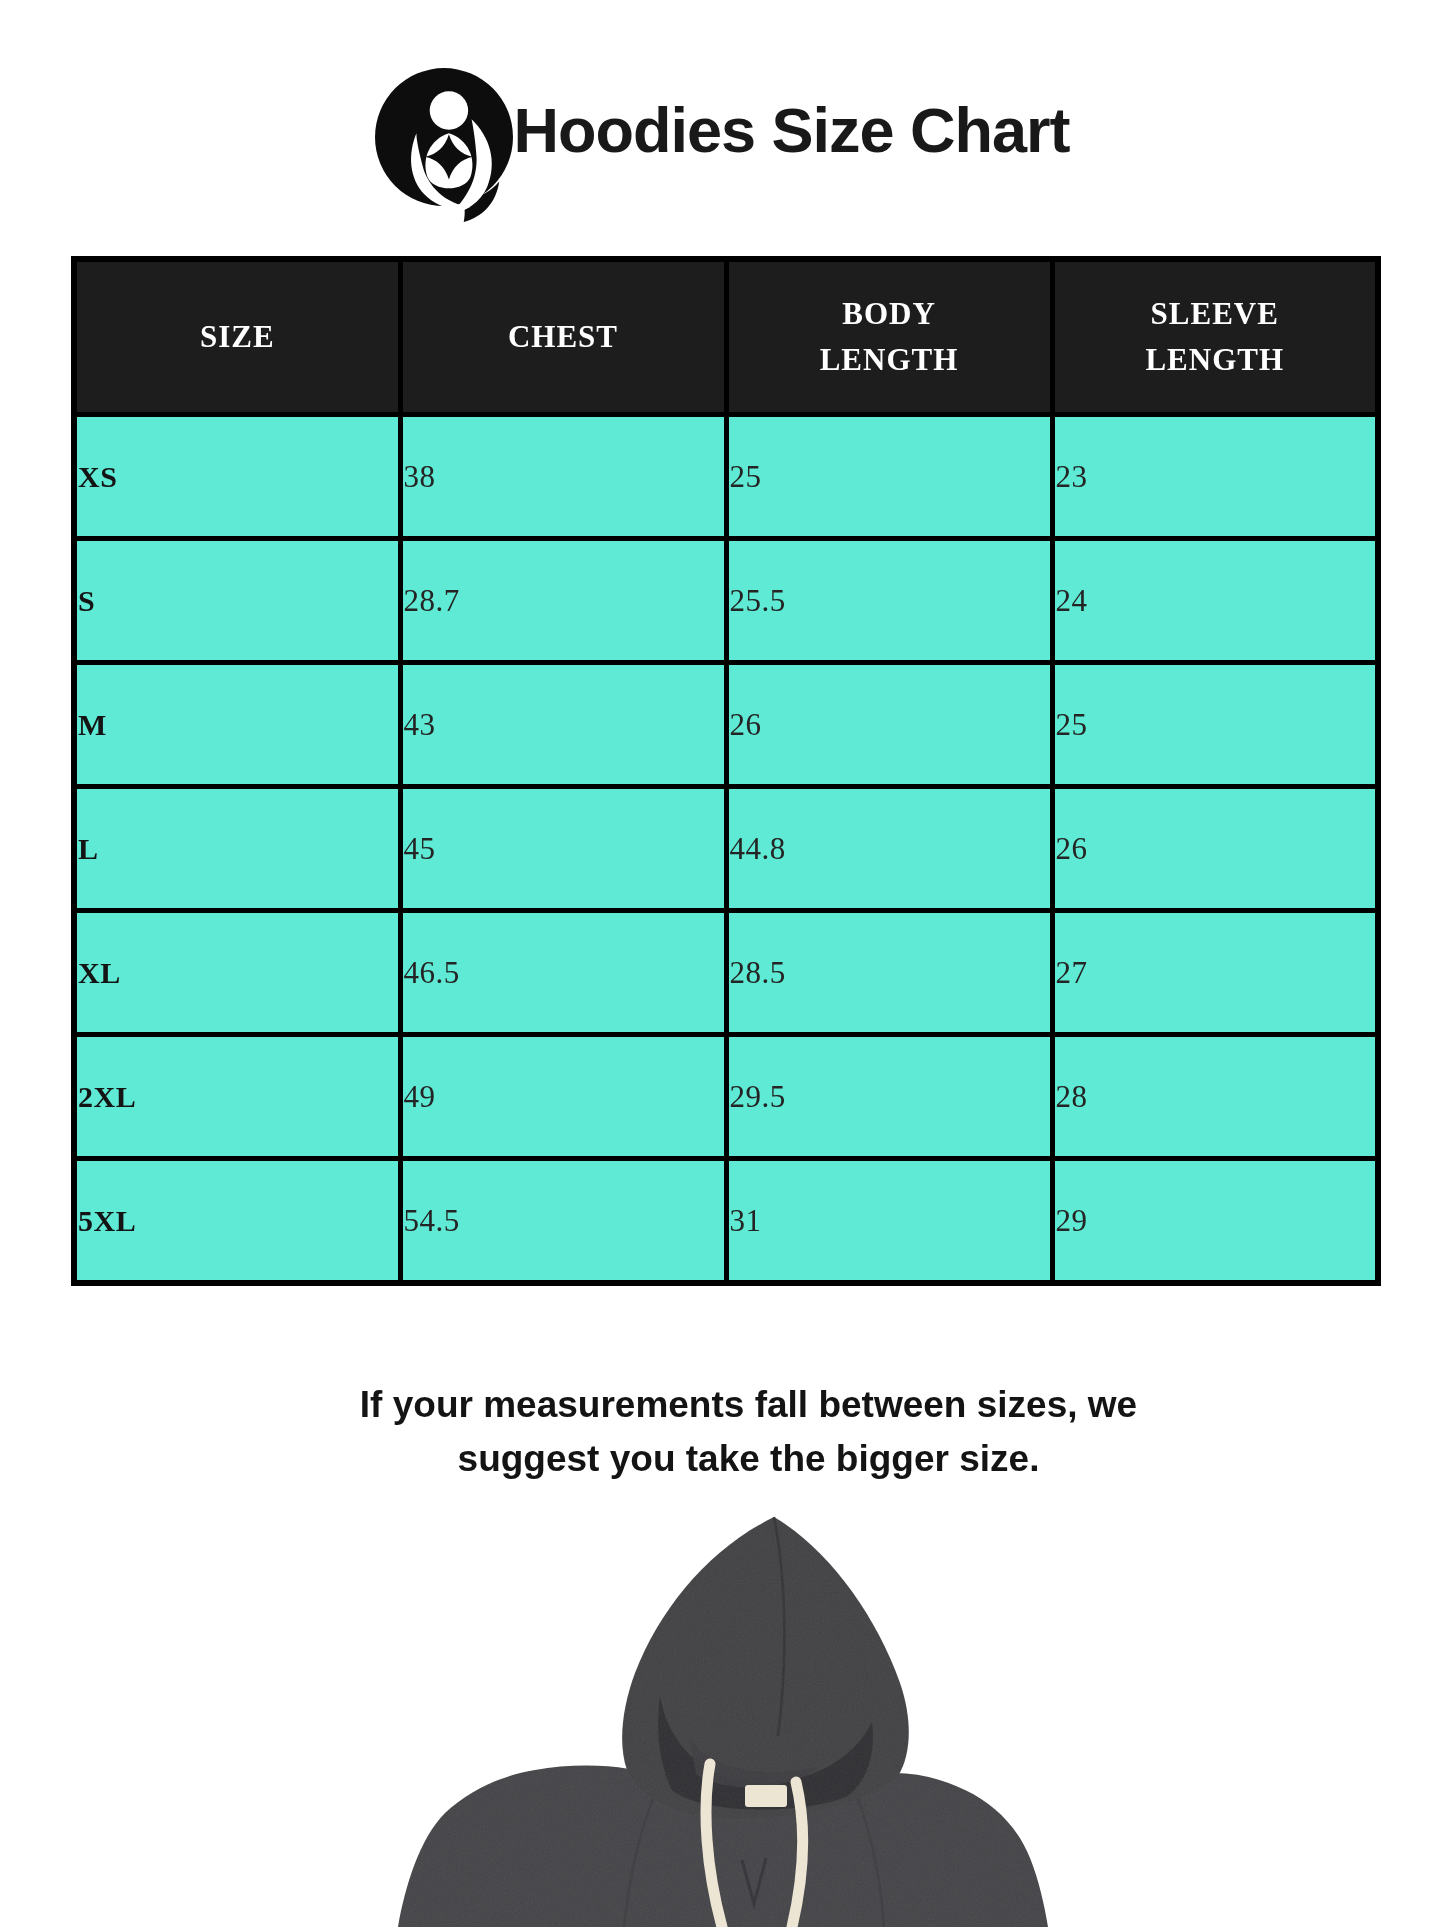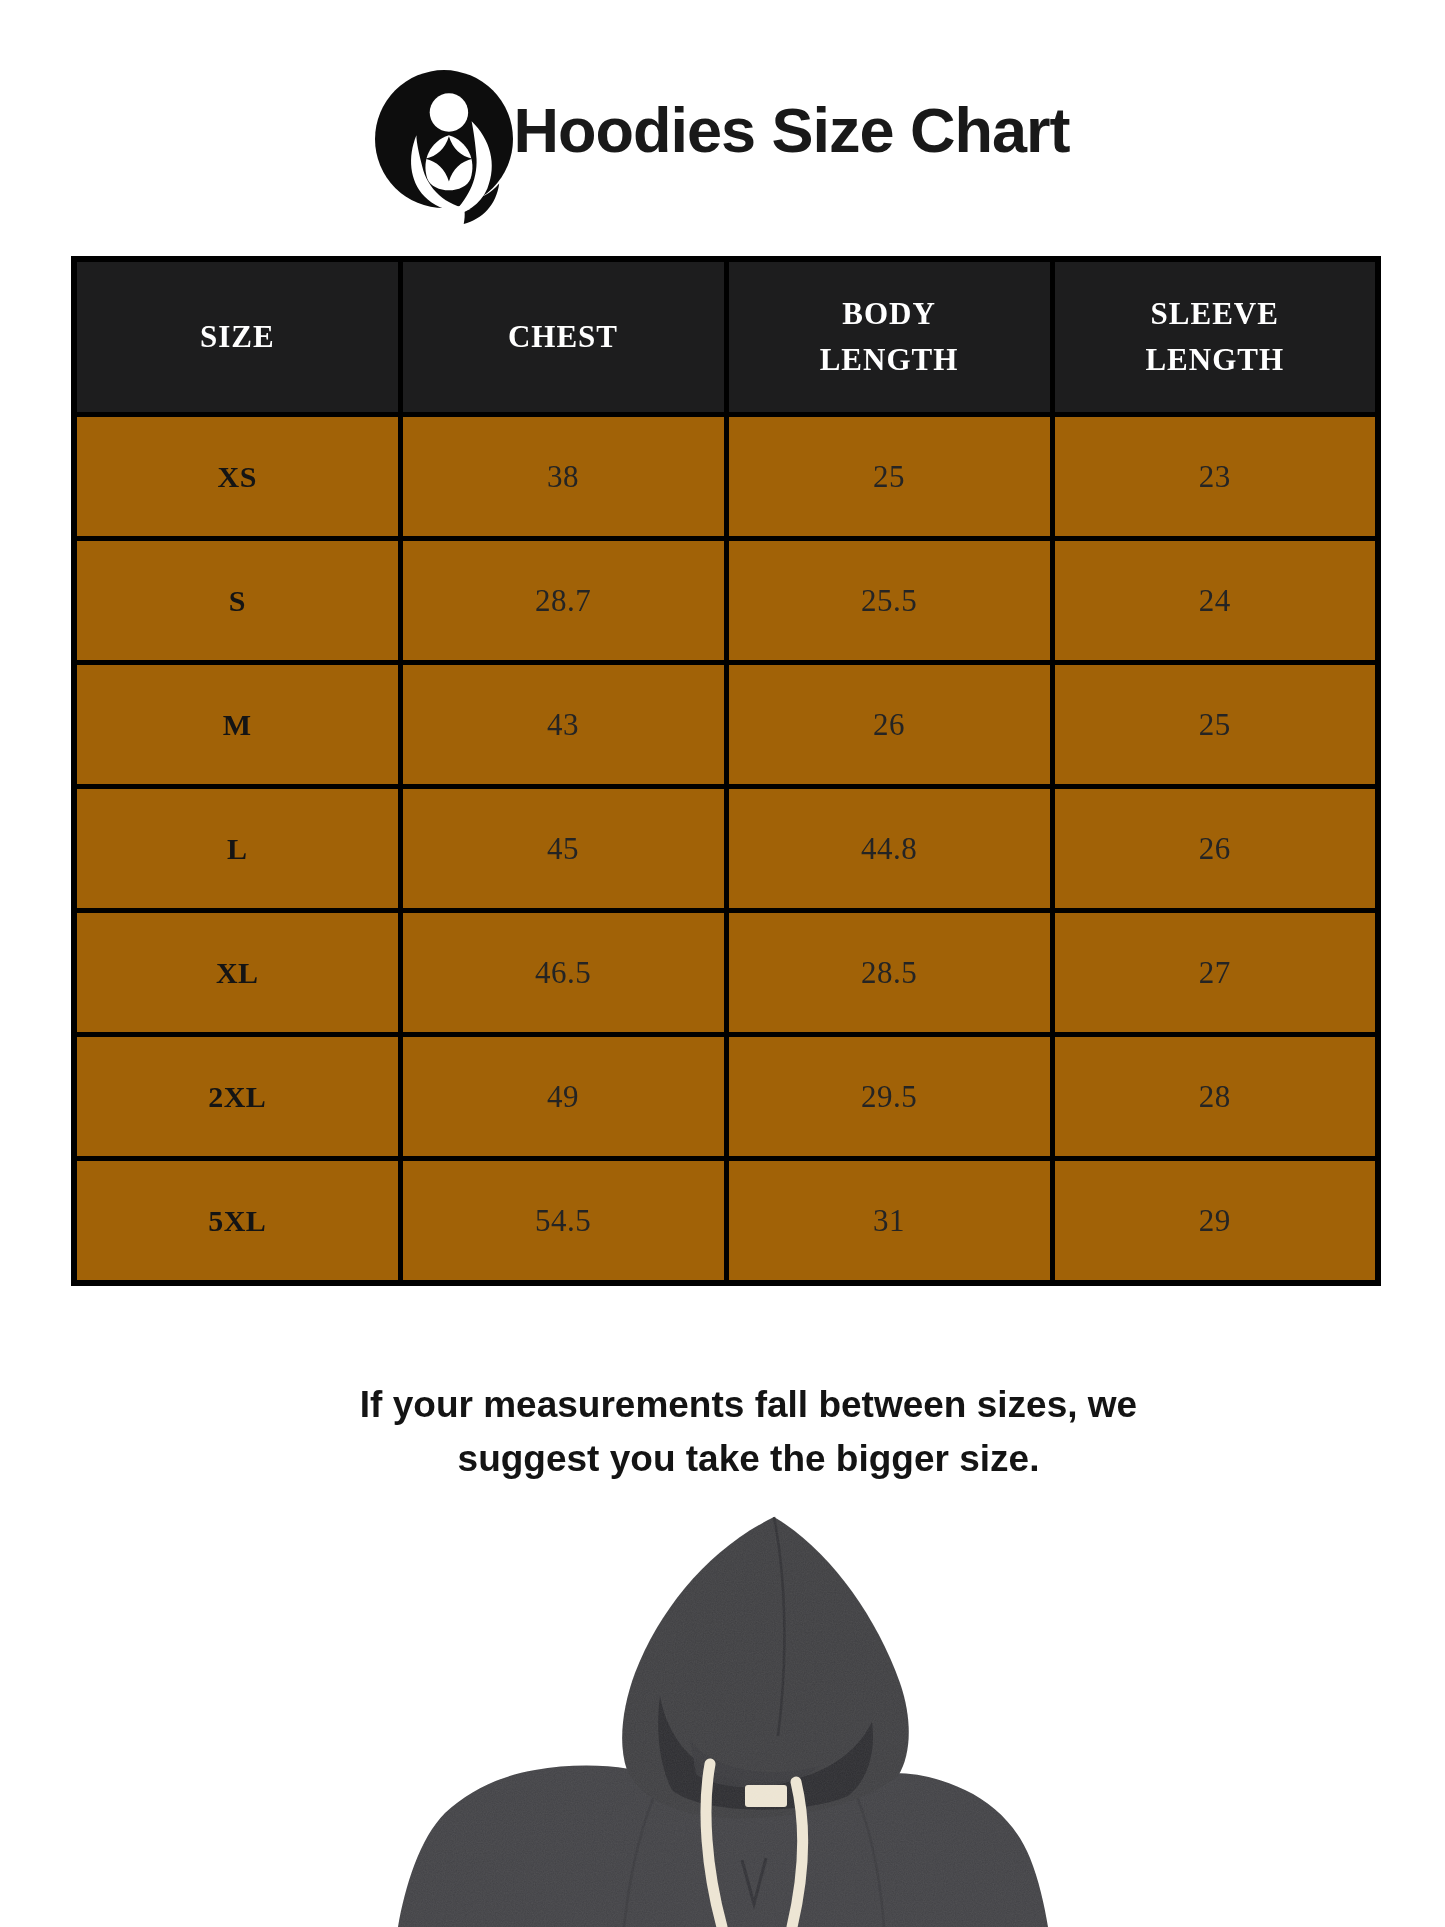--- a/index.html
+++ b/index.html
@@ -4,21 +4,21 @@
 <style>
   html,body{margin:0;padding:0;}
   body{
     width:1445px;height:1927px;position:relative;overflow:hidden;
     background:#ffffff;font-family:"Liberation Sans",sans-serif;
   }
 
   
   .brand{
     position:absolute;top:68px;left:0;width:100%;
-    display:flex;justify-content:center;align-items:flex-end;
+    display:flex;justify-content:center;align-items:flex-start;
   }
   .brand svg{display:block;}
   .page-title{
     font-size:63px;font-weight:800;letter-spacing:-1px;color:#191919;
     position:relative;top:-16px;white-space:nowrap;
   }
 
   
   table.size-table{
     position:absolute;top:256px;left:71px;width:1310px;
@@ -26,22 +26,22 @@
     border:6px solid #000;
     font-family:Liberation Serif, serif;
   }
   table.size-table th{
     background:#1d1d1e;color:#ffffff;
     font-size:31px;font-weight:700;letter-spacing:1px;line-height:1.5;
     height:150px;border:5px solid #000;text-align:center;
     padding:0 70px;vertical-align:middle;
   }
   table.size-table td{
-    height:117px;border:5px solid #000;text-align:center;vertical-align:middle;
-    font-size:31px;font-weight:400;color:#242424;background:#a16207;
+    height:117px;border:5px solid #000;vertical-align:middle;
+    font-size:31px;font-weight:400;color:#242424;background:#5eead4;
     letter-spacing:0.5px;
   }
   table.size-table td.size-cell{
     font-weight:700;font-size:30px;color:#141414;letter-spacing:0.5px;
   }
 
   
   .note{
     position:absolute;top:1378px;left:0;width:100%;
     text-align:center;font-size:37px;font-weight:800;line-height:1.45;

